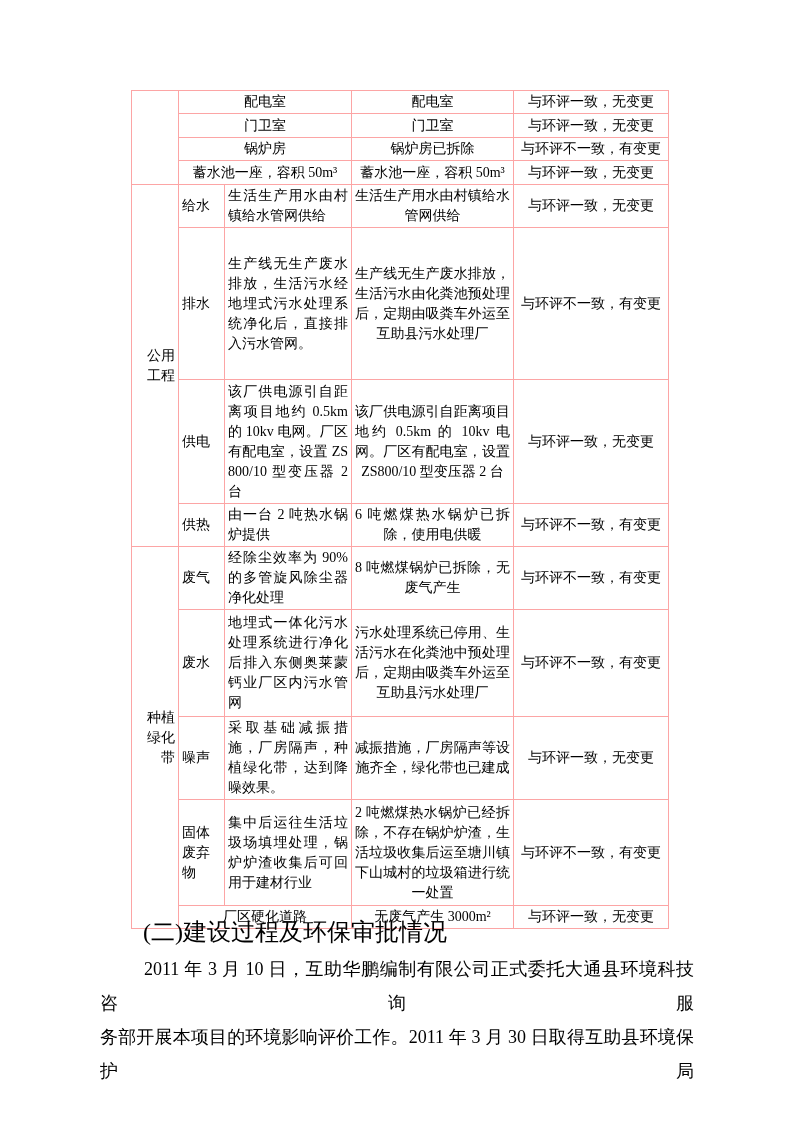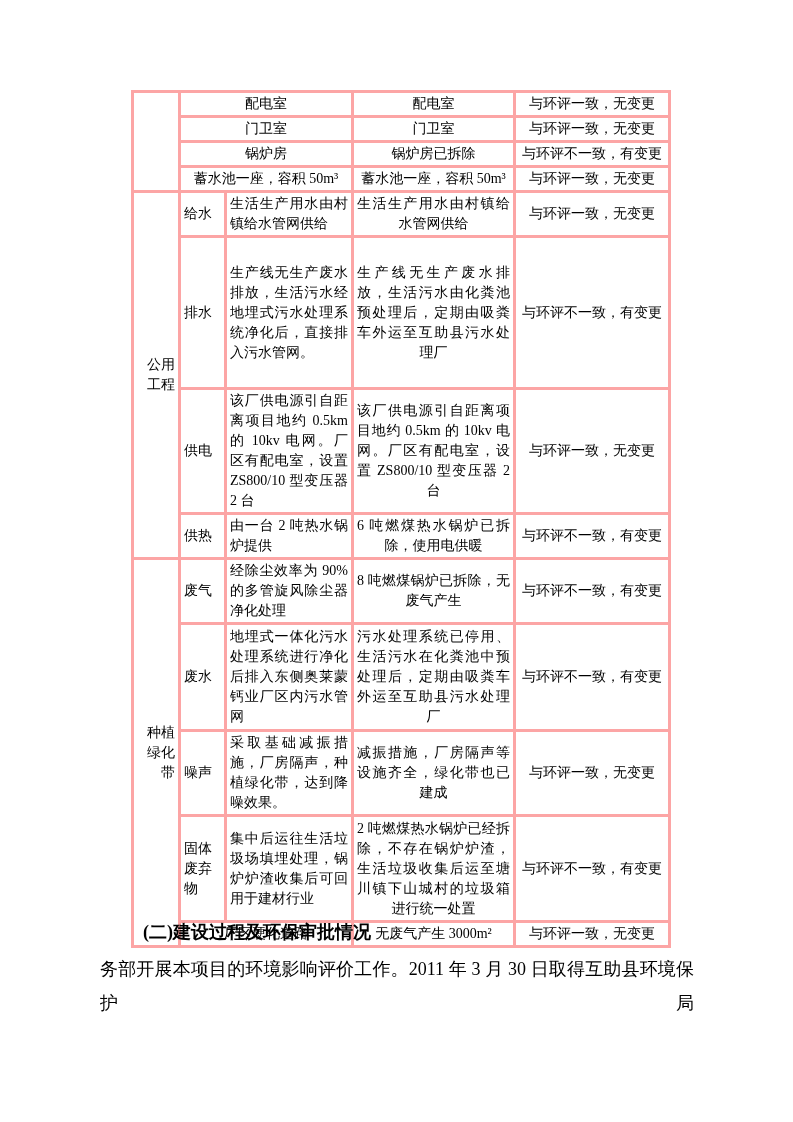--- a/index.html
+++ b/index.html
@@ -12,21 +12,21 @@
     overflow:hidden;
   }
   table.report{
     position:absolute;
     left:131px;top:90px;
     width:537px;
     border-collapse:collapse;
     table-layout:fixed;
   }
   table.report td{
-    border:3px solid #fca5a5;
+    border:1px solid #fca5a5;
     font-size:14px;
     line-height:20px;
     padding:1px 3px;
     vertical-align:middle;
     word-break:break-all;
     overflow:hidden;
   }
   td.cat{
     text-align:right;
     padding-left:6px;
@@ -45,22 +45,22 @@
     text-align:justify;
     text-justify:inter-ideograph;
     text-align-last:center;
   }
   .body-text{
     position:absolute;
     left:100px;top:919px;
     width:594px;
   }
   .heading{
-    font-size:18px;
-    font-weight:bold;
+    font-size:24px;
+    font-weight:normal;
     line-height:26px;
     text-indent:43px;
     margin-bottom:7px;
   }
   .pline{
     font-size:18px;
     line-height:34px;
     text-align:justify;
     text-align-last:justify;
     text-justify:inter-ideograph;
@@ -158,16 +158,17 @@
       <tr style="height:23px">
         <td class="ctr" colspan="2">厂区硬化道路</td>
         <td class="ctr">无废气产生 3000m²</td>
         <td class="ctr">与环评一致，无变更</td>
       </tr>
     </tbody>
   </table>
 
   <div class="body-text">
     <div class="heading">(二)建设过程及环保审批情况</div>
+    <div class="pline indent">2011 年 3 月 10 日，互助华鹏编制有限公司正式委托大通县环境科技咨询服</div>
     <div class="pline">务部开展本项目的环境影响评价工作。2011 年 3 月 30 日取得互助县环境保护局</div>
   </div>
 
 </div>
 
 </body></html>

